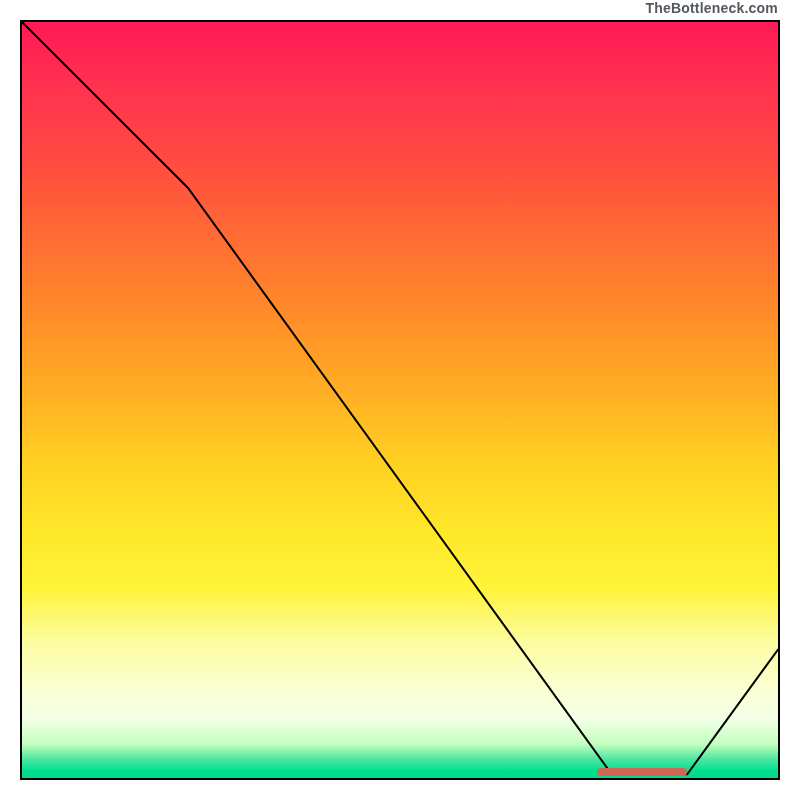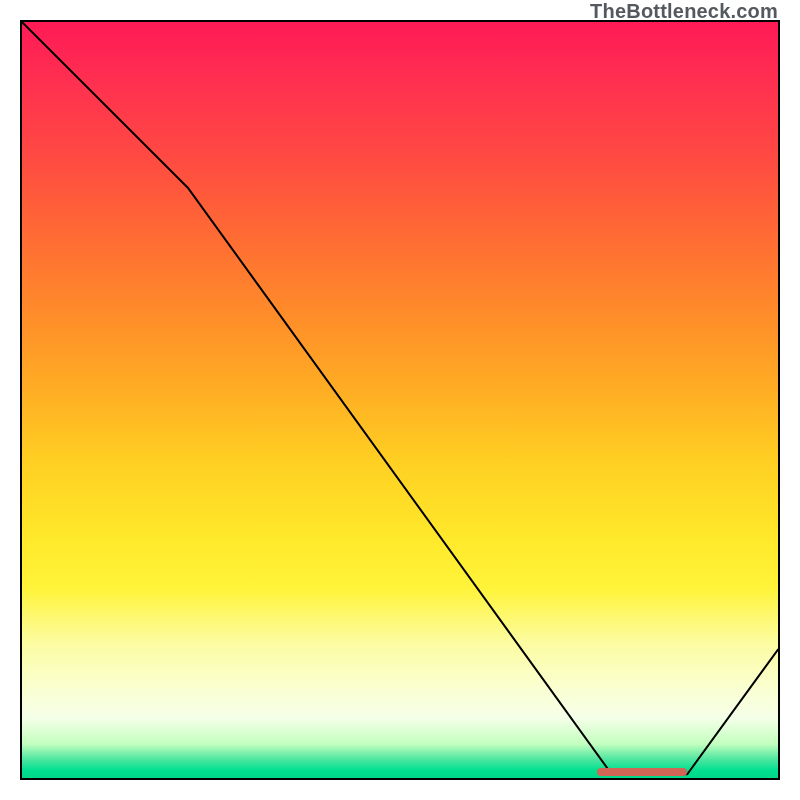--- a/index.html
+++ b/index.html
@@ -46,21 +46,21 @@
   svg.curve {
     position: absolute;
     inset: 0;
     width: 100%;
     height: 100%;
   }
   .credit {
     position: absolute;
     top: 0px;
     right: 22px;
-    font-size: 20px;
+    font-size: 14px;
     font-weight: 700;
     color: #53595e;
     letter-spacing: 0.2px;
   }
   .bar {
     position: absolute;
     height: 8px;
     border-radius: 4px;
   }
 </style>

